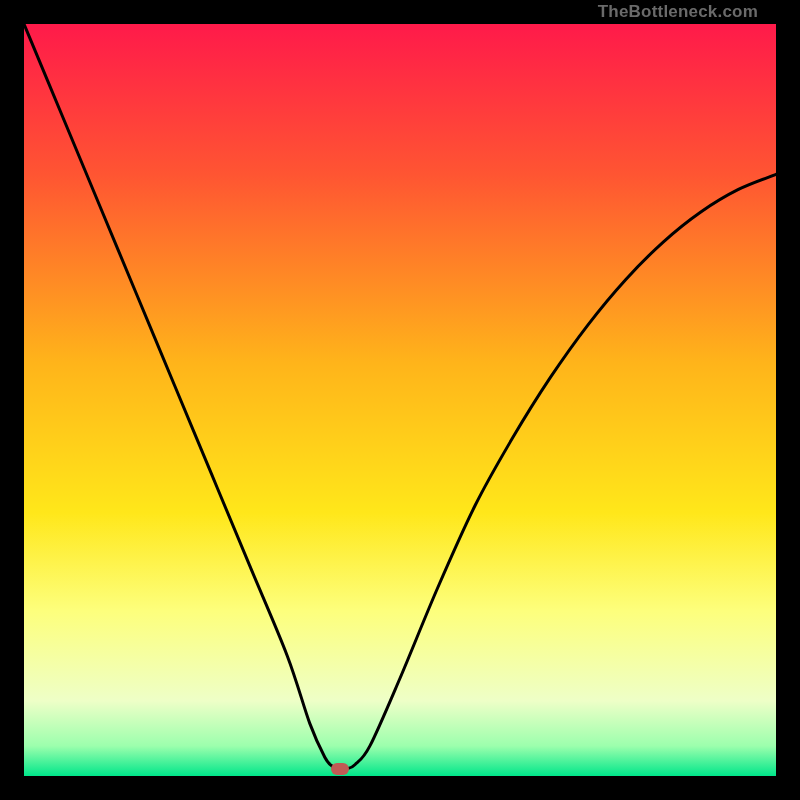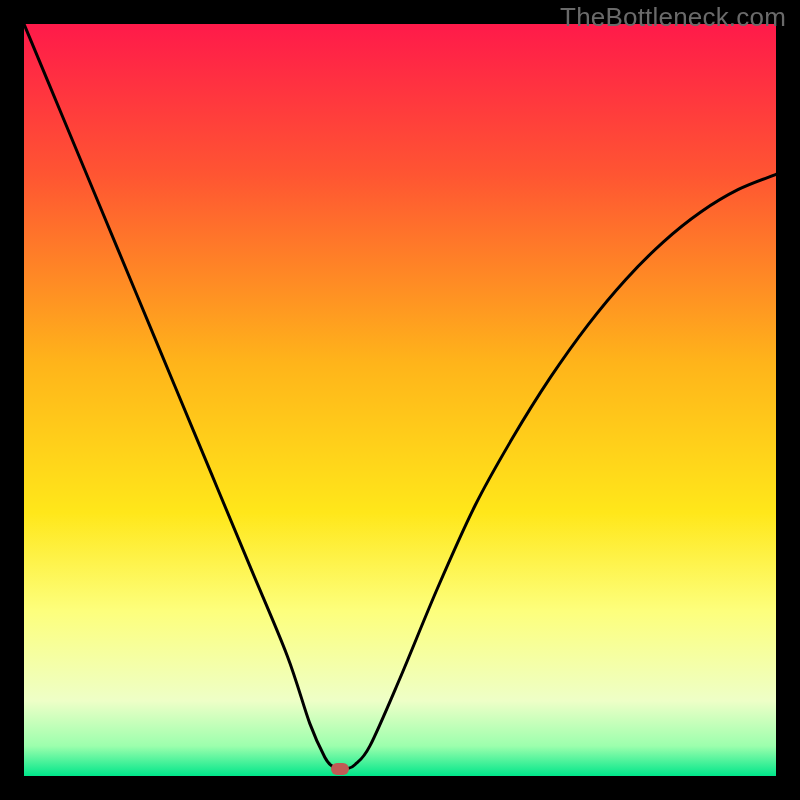--- a/index.html
+++ b/index.html
@@ -16,24 +16,24 @@
   .plot-area {
     position: absolute;
     left: 0;
     top: 0;
     width: 752px;
     height: 752px;
   }
   .watermark {
     position: absolute;
     top: 2px;
-    right: 14px;
+    right: 42px;
     color: #6a6a6a;
-    font-size: 26px;
-    font-weight: 400;
+    font-size: 17px;
+    font-weight: 700;
     letter-spacing: 0.2px;
     z-index: 20;
   }
   .marker {
     position: absolute;
     width: 18px;
     height: 12px;
     border-radius: 6px;
     z-index: 15;
     transform: translate(-50%, -50%);

